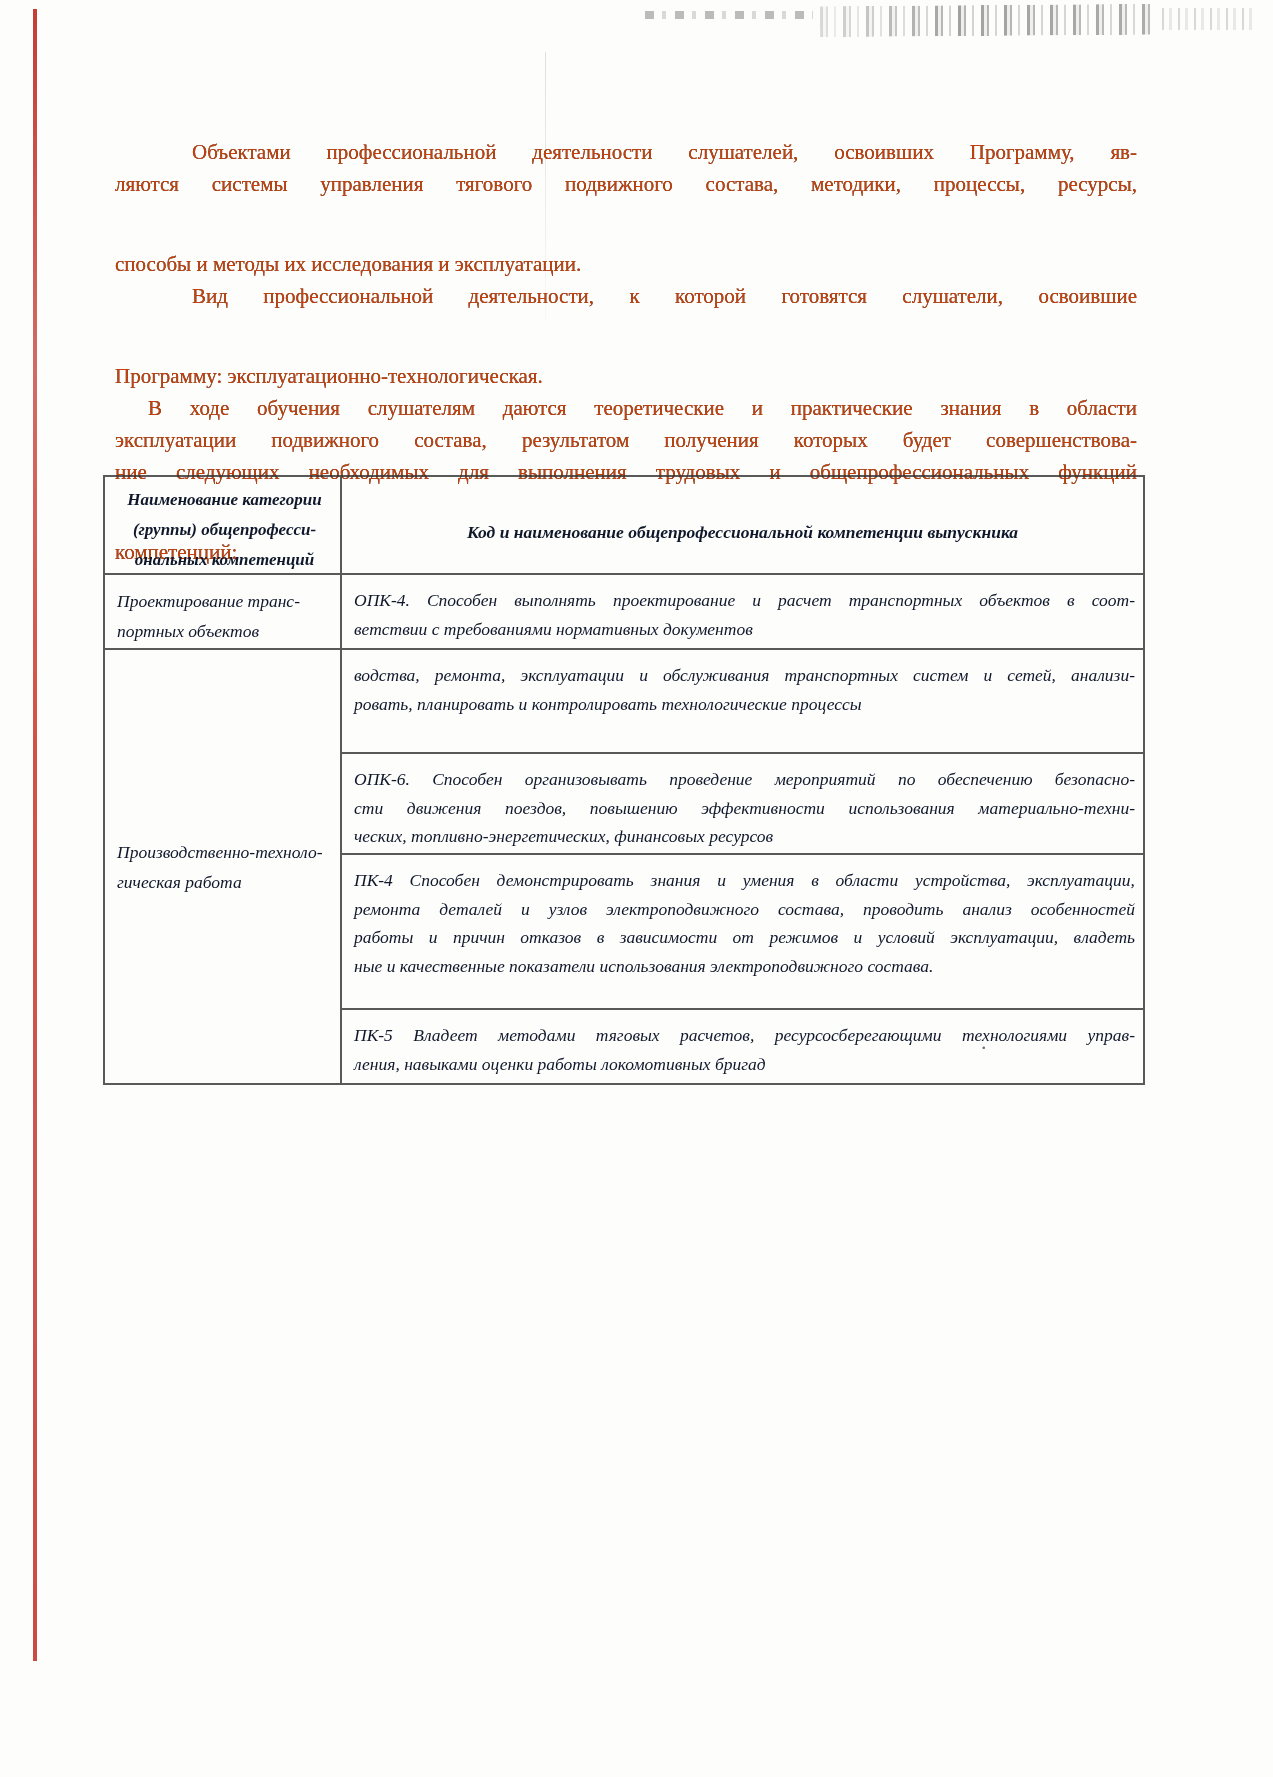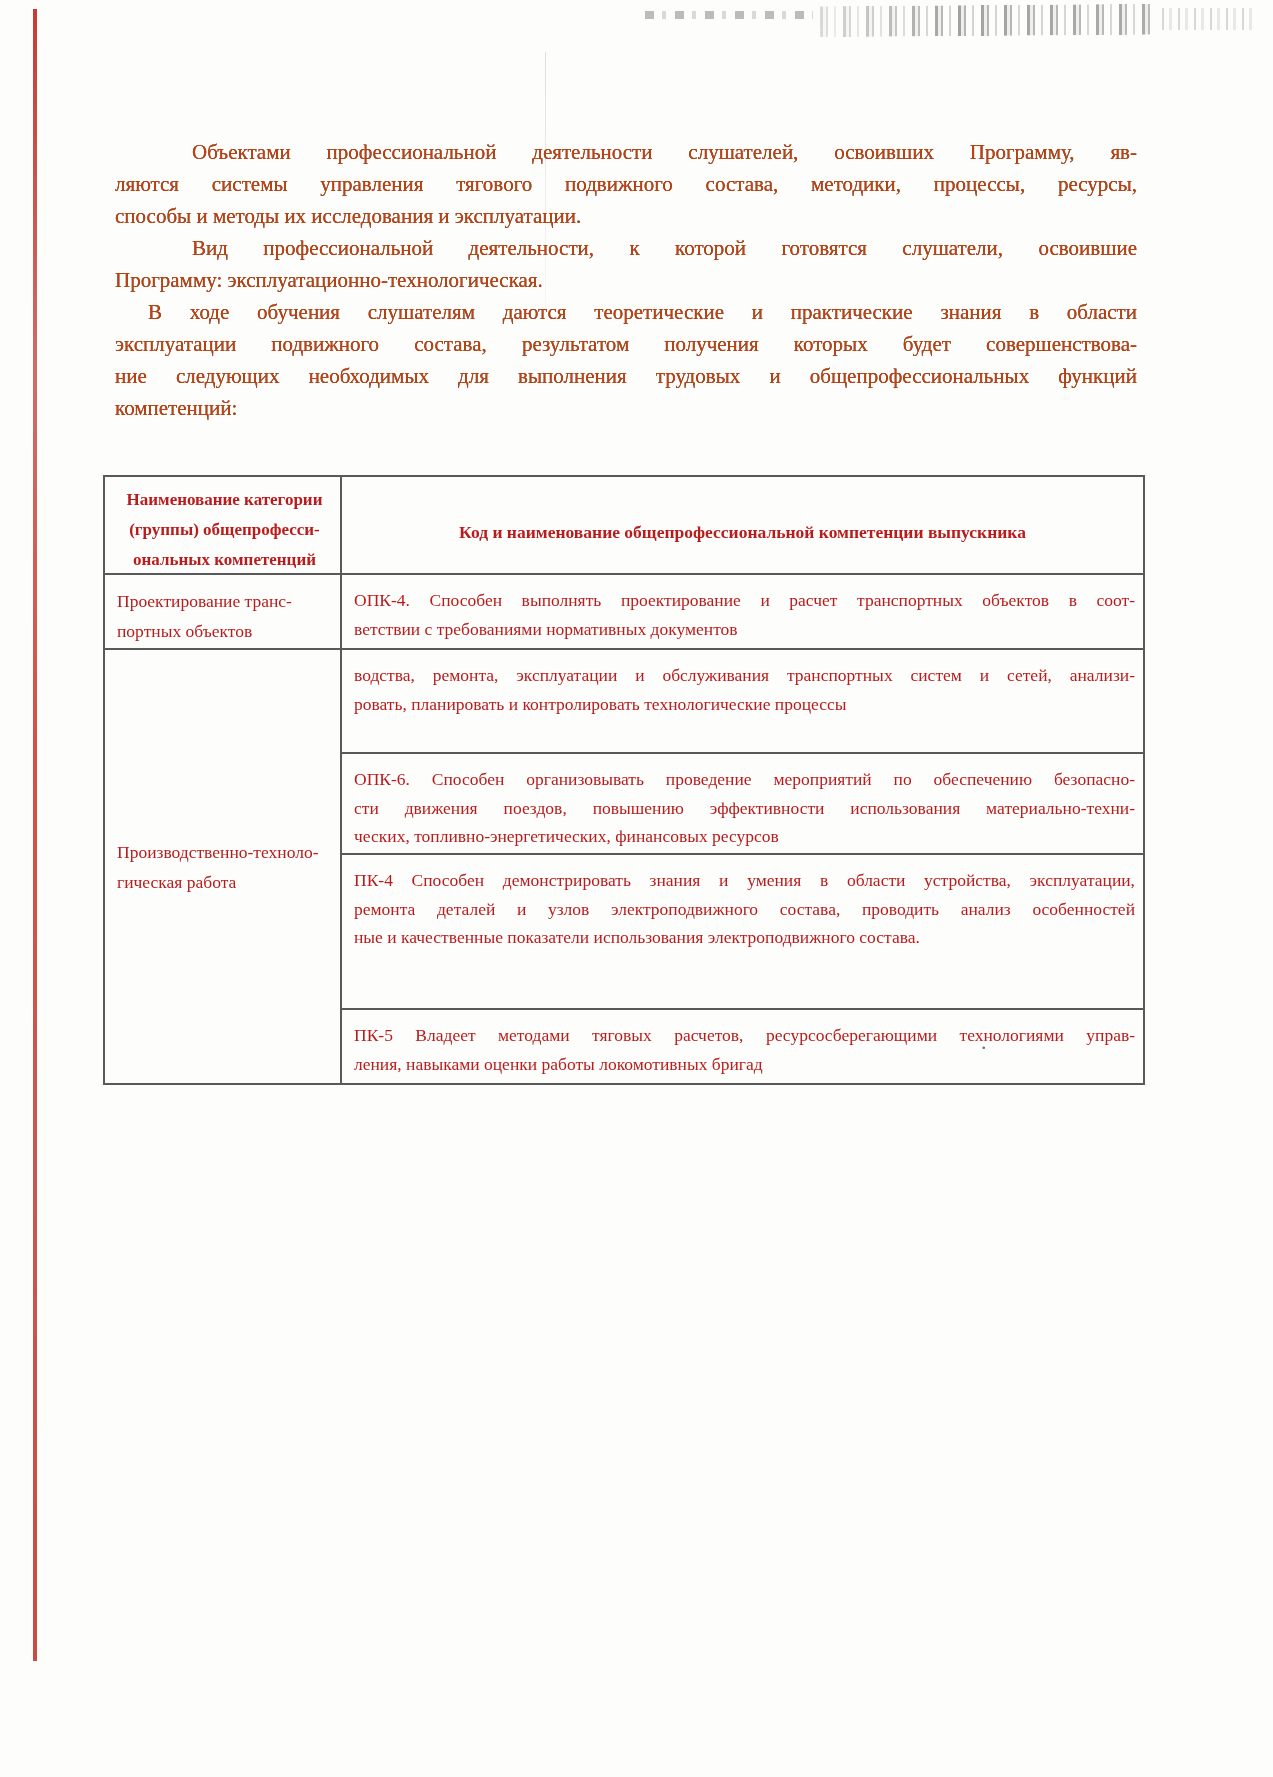--- a/index.html
+++ b/index.html
@@ -53,33 +53,34 @@
   .paragraphs{
     position:absolute;left:115px;top:136px;width:1022px;
     color:#c2410c;font-size:21px;
     text-shadow:0 0 .6px rgba(15,15,15,.8);
     filter:blur(.2px);
   }
   .pline{
     height:32px;line-height:32px;white-space:nowrap;
     text-align:justify;text-align-last:justify;
   }
-  .pline.end{text-align:center;text-align-last:left;}
+  .pline.end{text-align:center;text-align-last:left;margin-top:48px;}
   .indent-lg{padding-left:77px;}
   .indent-sm{padding-left:33px;}
   
   .ctable{
     position:absolute;left:103px;top:475px;width:1042px;
     box-sizing:border-box;
     display:grid;
     grid-template-columns:237px 1fr;
     grid-template-rows:98px 75px 104px 101px 155px 73px;
     border:2px solid rgba(52,52,52,.82);
-    color:#b91c1c;
+    color:#0f172a;
     filter:blur(.18px);
+    font-style:italic;
   }
   .cell{box-sizing:border-box;padding:10px 8px 0 12px;}
   .br{border-right:2px solid rgba(52,52,52,.82);}
   .bb{border-bottom:2px solid rgba(52,52,52,.82);}
   .cline{
     font-size:17.5px;height:28.5px;line-height:28.5px;white-space:nowrap;
     text-align:justify;text-align-last:justify;
   }
   .cline.end{text-align:left;text-align-last:left;}
   .catline{font-size:17.5px;height:30px;line-height:30px;white-space:nowrap;}
@@ -144,20 +145,21 @@
 
     <div class="cell bb comp">
       <div class="cline">ОПК-6. Способен организовывать проведение мероприятий по обеспечению безопасно-</div>
       <div class="cline">сти движения поездов, повышению эффективности использования материально-техни-</div>
       <div class="cline end">ческих, топливно-энергетических, финансовых ресурсов</div>
     </div>
 
     <div class="cell bb comp">
       <div class="cline">ПК-4 Способен демонстрировать знания и умения в области устройства, эксплуатации,</div>
       <div class="cline">ремонта деталей и узлов электроподвижного состава, проводить анализ особенностей</div>
+      <div class="cline">работы и причин отказов в зависимости от режимов и условий эксплуатации, владеть</div>
       <div class="cline end">ные и качественные показатели использования электроподвижного состава.</div>
     </div>
 
     <div class="cell comp">
       <div class="cline">ПК-5 Владеет методами тяговых расчетов, ресурсосберегающими технологиями управ-</div>
       <div class="cline end">ления, навыками оценки работы локомотивных бригад</div>
     </div>
 
   </div>
 </div>

